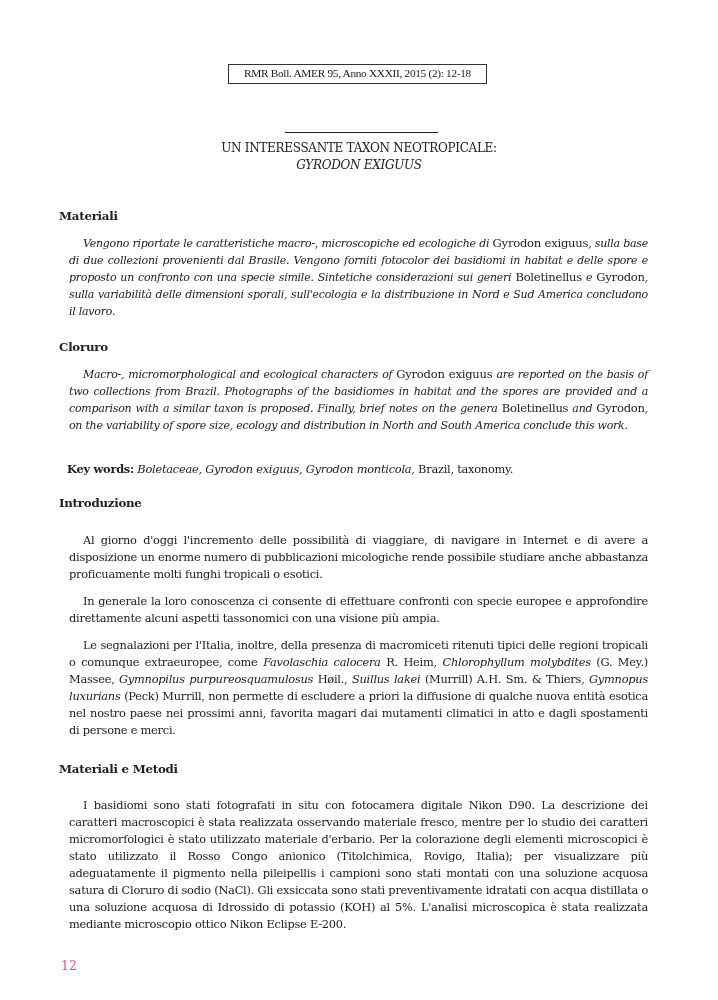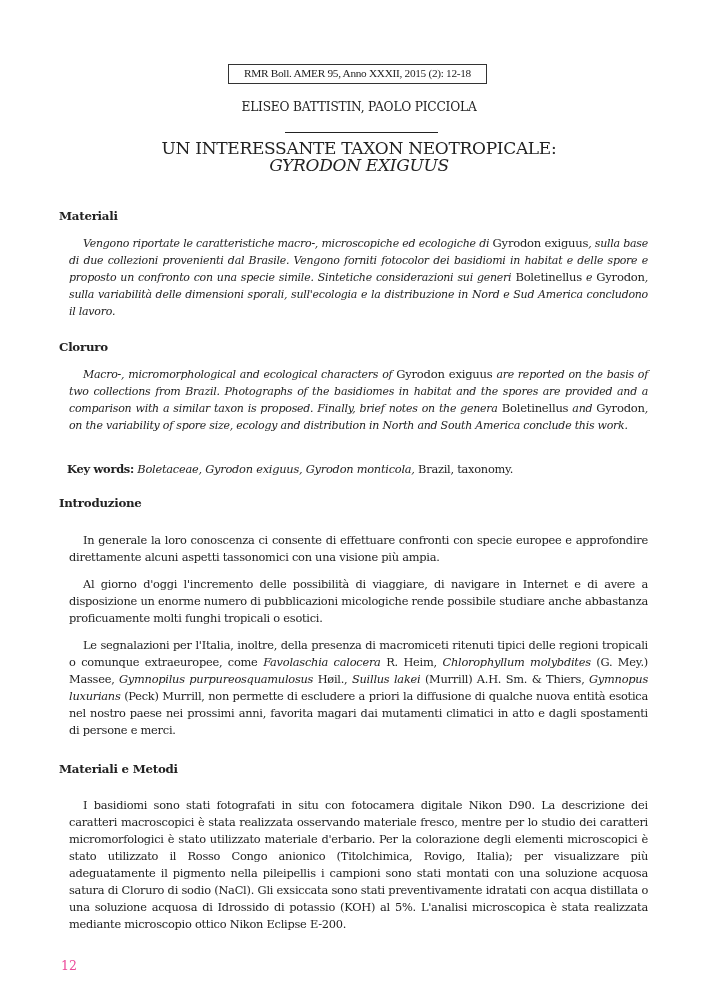--- a/index.html
+++ b/index.html
@@ -52,21 +52,21 @@
       top: 132px;
       width: 153px;
       height: 0;
       border-top: 1px solid #222;
     }
     .title {
       position: absolute;
       left: 0; width: 718px;
       top: 140px;
       text-align: center;
-      font-size: 17px;
+      font-size: 12px;
       line-height: 17px;
       color: #222;
       letter-spacing: -0.3px;
     }
     .title .sub { font-style: italic; }
     .body {
       position: absolute;
       left: 59px;
       top: 208px;
       width: 599px;
@@ -108,21 +108,20 @@
       color: #ec4899;
     }
   </style>
 </head>
 <body>
 
 <div class="page">
 
   <div class="citation-box">RMR Boll. AMER 95, Anno XXXII, 2015 (2): 12-18</div>
 
-  <div class="authors">ELISEO BATTISTIN, PAOLO PICCIOLA</div>
 
   <div class="divider"></div>
 
   <div class="title">
     <div>UN INTERESSANTE TAXON NEOTROPICALE:</div>
     <div class="sub">GYRODON EXIGUUS</div>
   </div>
 
   <div class="body">
 
@@ -135,22 +134,22 @@
     <p class="para abstract-en"><span>Macro-, micromorphological and ecological characters of </span><span class="up">Gyrodon exiguus</span><span> are reported on the basis of two collections from Brazil. Photographs of the basidiomes in habitat and the spores are provided and a comparison with a similar taxon is proposed. Finally, brief notes on the genera </span><span class="up">Boletinellus</span><span> and </span><span class="up">Gyrodon</span><span>, on the variability of spore size, ecology and distribution in North and South America conclude this work.</span></p>
 
     <div class="gap-s"></div>
 
     <p class="keywords"><span class="kw-label">Key words:</span><span class="i"> Boletaceae, Gyrodon exiguus, Gyrodon monticola,</span><span> Brazil, taxonomy.</span></p>
 
     <div class="gap-s"></div>
 
     <div class="sec-head">Introduzione</div>
     <div class="gap-s" style="height:4px"></div>
+    <p class="para">Al giorno d'oggi l'incremento delle possibilità di viaggiare, di navigare in Internet e di avere a disposizione un enorme numero di pubblicazioni micologiche rende possibile studiare anche abbastanza proficuamente molti funghi tropicali o esotici.</p>
     <p class="para">In generale la loro conoscenza ci consente di effettuare confronti con specie europee e approfondire direttamente alcuni aspetti tassonomici con una visione più ampia.</p>
-    <p class="para">Al giorno d'oggi l'incremento delle possibilità di viaggiare, di navigare in Internet e di avere a disposizione un enorme numero di pubblicazioni micologiche rende possibile studiare anche abbastanza proficuamente molti funghi tropicali o esotici.</p>
     <p class="para"><span>Le segnalazioni per l'Italia, inoltre, della presenza di macromiceti ritenuti tipici delle regioni tropicali o comunque extraeuropee, come </span><span class="i">Favolaschia calocera</span><span> R. Heim, </span><span class="i">Chlorophyllum molybdites</span><span> (G. Mey.) Massee, </span><span class="i">Gymnopilus purpureosquamulosus</span><span> Høil., </span><span class="i">Suillus lakei</span><span> (Murrill) A.H. Sm. &amp; Thiers, </span><span class="i">Gymnopus luxurians</span><span> (Peck) Murrill, non permette di escludere a priori la diffusione di qualche nuova entità esotica nel nostro paese nei prossimi anni, favorita magari dai mutamenti climatici in atto e dagli spostamenti di persone e merci.</span></p>
 
     <div class="gap-m"></div>
 
     <div class="sec-head">Materiali e Metodi</div>
     <div class="gap-s" style="height:3px"></div>
     <p class="para">I basidiomi sono stati fotografati in situ con fotocamera digitale Nikon D90. La descrizione dei caratteri macroscopici è stata realizzata osservando materiale fresco, mentre per lo studio dei caratteri micromorfologici è stato utilizzato materiale d'erbario. Per la colorazione degli elementi microscopici è stato utilizzato il Rosso Congo anionico (Titolchimica, Rovigo, Italia); per visualizzare più adeguatamente il pigmento nella pileipellis i campioni sono stati montati con una soluzione acquosa satura di Cloruro di sodio (NaCl). Gli exsiccata sono stati preventivamente idratati con acqua distillata o una soluzione acquosa di Idrossido di potassio (KOH) al 5%. L'analisi microscopica è stata realizzata mediante microscopio ottico Nikon Eclipse E-200.</p>
 
   </div>
 

